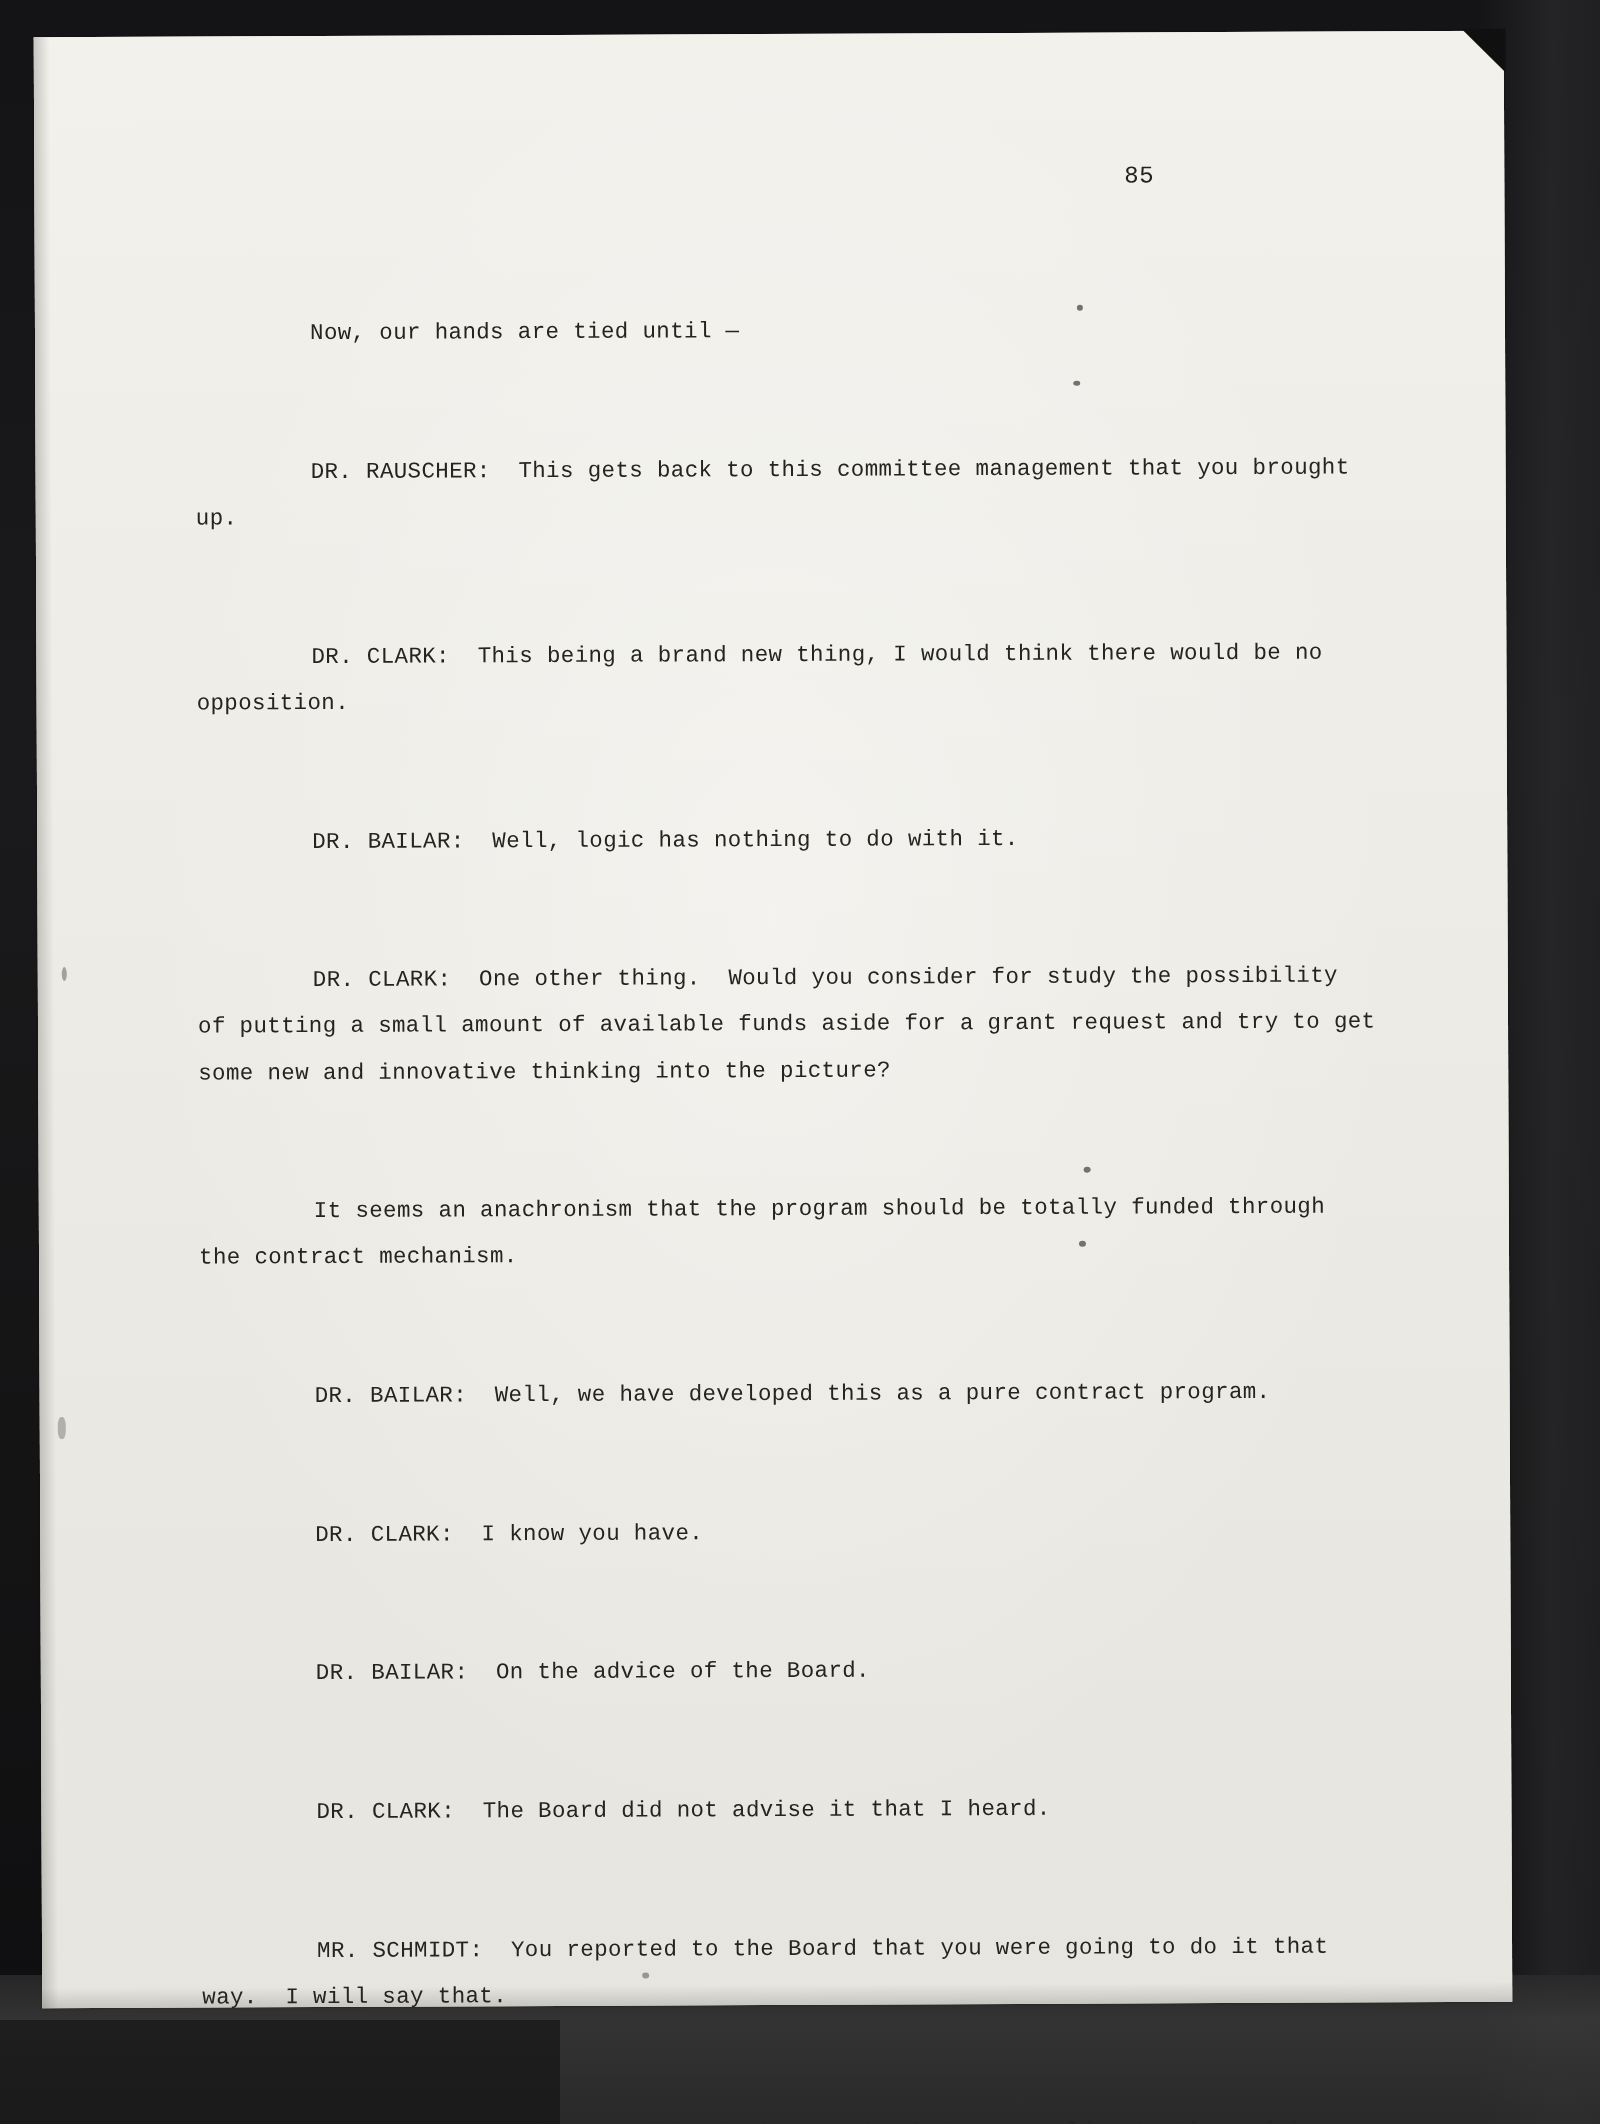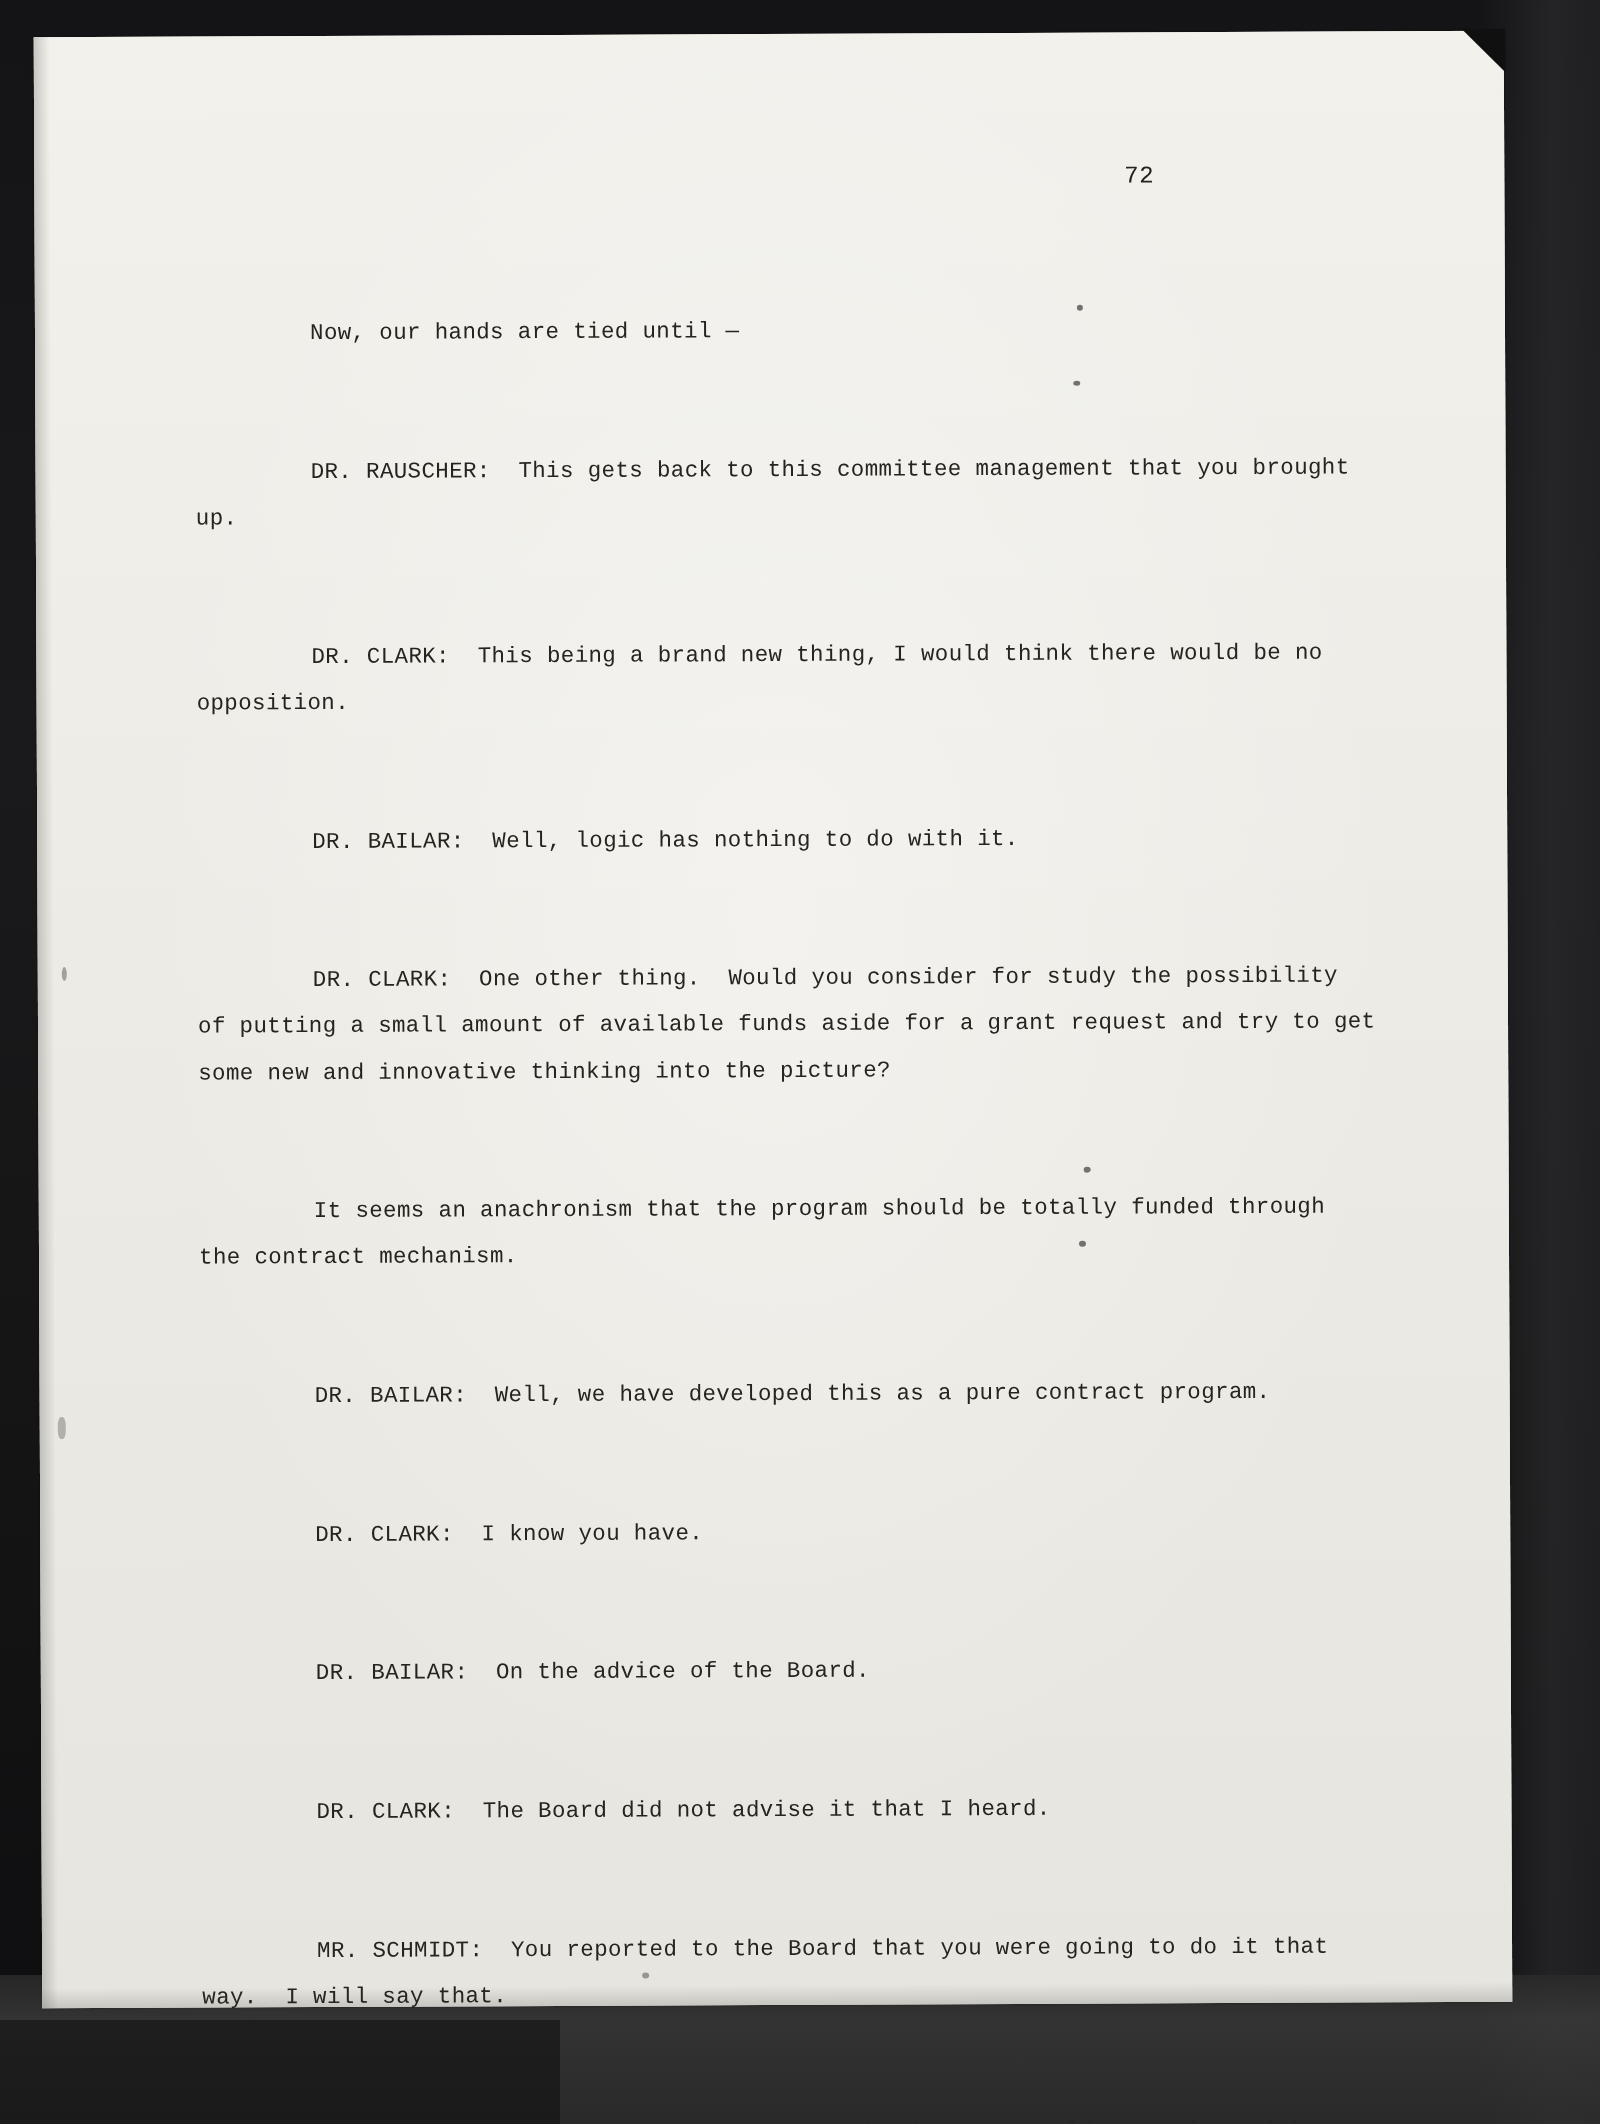--- a/index.html
+++ b/index.html
@@ -159,21 +159,21 @@
   <div id="backdrop-bottom-left"></div>
 
   <div id="page">
     <div id="page-tone"></div>
     <div id="page-edge-left"></div>
     <div id="page-edge-bottom"></div>
     <div id="page-corner"></div>
 
     <div id="content">
 
-      <div class="folio">72</div>
+      <div class="folio">85</div>
 
       <div class="body-text">
         <p class="para">Now, our hands are tied until —</p>
         <p class="para">DR. RAUSCHER:  This gets back to this committee management that you brought up.</p>
         <p class="para">DR. CLARK:  This being a brand new thing, I would think there would be no opposition.</p>
         <p class="para">DR. BAILAR:  Well, logic has nothing to do with it.</p>
         <p class="para">DR. CLARK:  One other thing.  Would you consider for study the possibility of putting a small amount of available funds aside for a grant request and try to get some new and innovative thinking into the picture?</p>
         <p class="para">It seems an anachronism that the program should be totally funded through the contract mechanism.</p>
         <p class="para">DR. BAILAR:  Well, we have developed this as a pure contract program.</p>
         <p class="para">DR. CLARK:  I know you have.</p>

